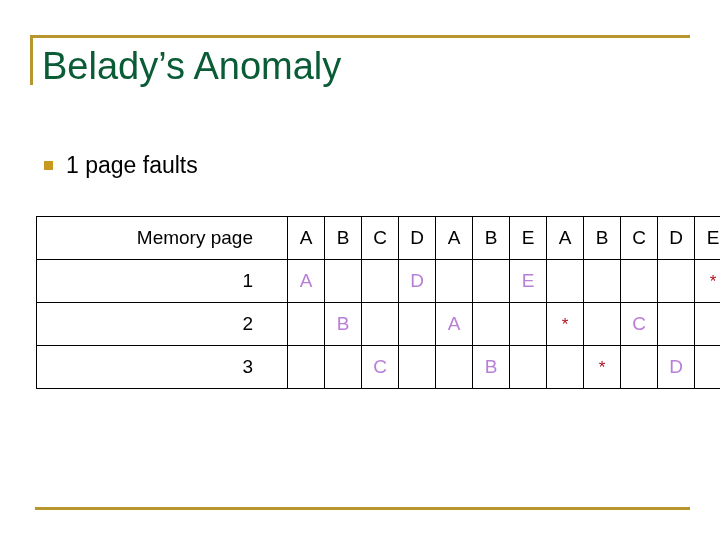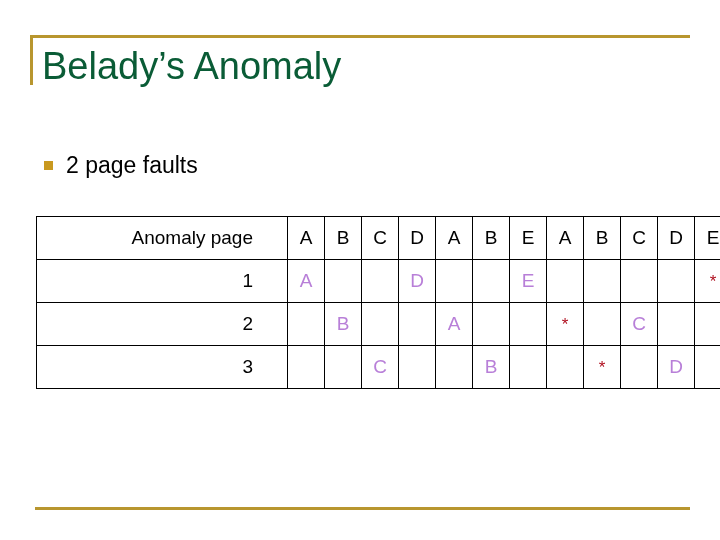--- a/index.html
+++ b/index.html
@@ -137,27 +137,27 @@
 
 <div id="slide">
 
   <div class="rule-top"></div>
   <div class="rule-left"></div>
 
   <div class="slide-title">Belady’s Anomaly</div>
 
   <div class="bullet-row">
     <span class="bullet-marker"></span>
-    <span class="bullet-text">2 page faults</span>
+    <span class="bullet-text">1 page faults</span>
   </div>
 
   <table class="fault-table">
     <thead>
       <tr>
-        <th class="col-label">Anomaly page</th>
+        <th class="col-label">Memory page</th>
         <th class="col-data">A</th>
         <th class="col-data">B</th>
         <th class="col-data">C</th>
         <th class="col-data">D</th>
         <th class="col-data">A</th>
         <th class="col-data">B</th>
         <th class="col-data">E</th>
         <th class="col-data">A</th>
         <th class="col-data">B</th>
         <th class="col-data">C</th>

